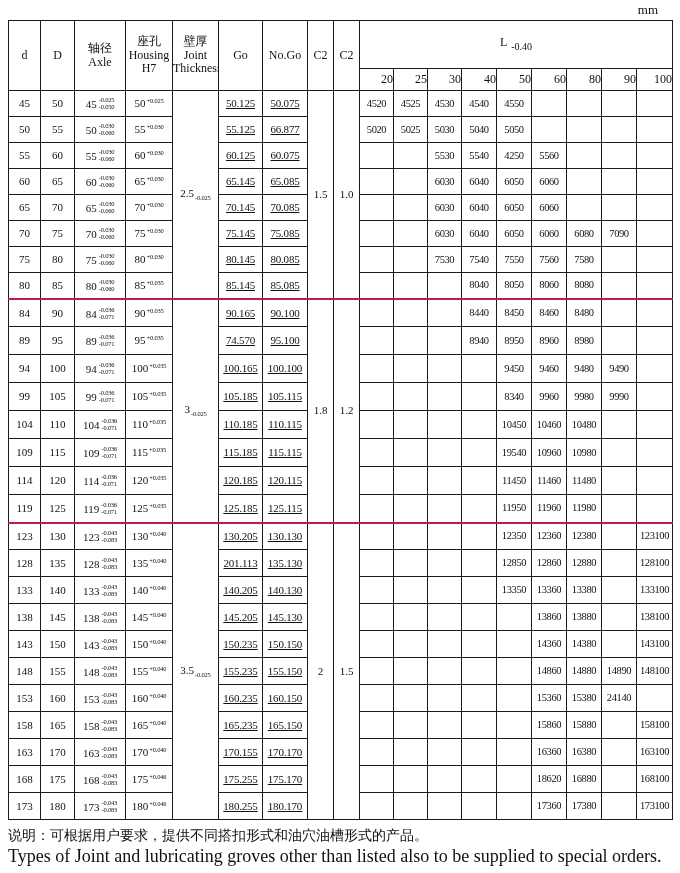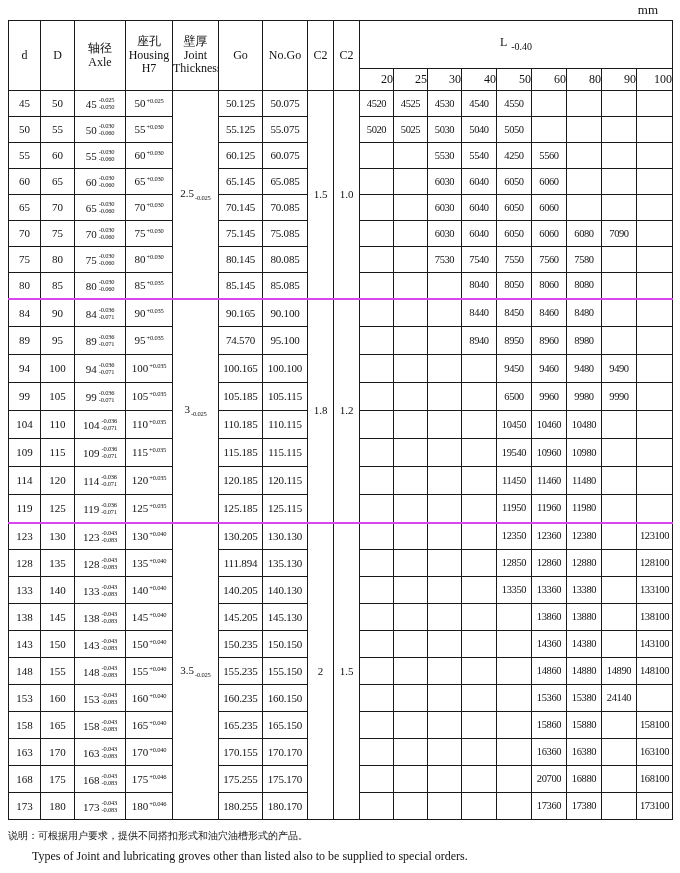--- a/index.html
+++ b/index.html
@@ -15,32 +15,32 @@
     border:1px solid #1a1a1a; font-weight:normal; text-align:center;
     vertical-align:middle; padding:0; font-size:11px; line-height:1.12;
     overflow:hidden; white-space:nowrap;
   }
   thead th { font-size:12px; }
   tr.hrow1 { height:48px; }
   tr.hrow2 th { height:22px;text-align:right; }
   tbody tr.g1 { height:26px; }
   tbody tr.g2 { height:28px; }
   tbody tr.g3 { height:27px;margin-top:8px; }
-  tbody tr.gstart td { border-top:2px solid #d946ef; }
+  tbody tr.gstart td { border-top:2px solid #be185d; }
   .lsub { font-size:10px; vertical-align:-4px; margin-left:4px;margin-top:33px; }
   .tolpair { display:inline-block; vertical-align:-1px; text-align:left;
              font-size:6.5px; line-height:7px; margin-left:2px; letter-spacing:-0.2px; }
   .tolpair b { display:block; font-weight:normal; }
   .suptol { display:inline-block; vertical-align:4px; font-size:6.5px; margin-left:1px; letter-spacing:-0.2px; }
   .subtol { display:inline-block; vertical-align:-3px; font-size:6.5px; margin-left:1px; letter-spacing:-0.2px; }
   td.lcell { font-size:10.5px; letter-spacing:-0.4px; }
-  td.gocell { font-size:11px; letter-spacing:-0.2px; }
+  td.gocell { font-size:11px; letter-spacing:-0.2px;text-decoration:underline; }
   .notes { margin-top:5px; }
-  .note-zh { font-size:10px; line-height:21px; }
-  .note-en { font-size:12px; line-height:21px;margin-left:24px; }
+  .note-zh { font-size:14px; line-height:21px; }
+  .note-en { font-size:18px; line-height:21px; }
 </style>
 </head>
 <body>
 
 <div class="page">
   <div class="unit-row">mm</div>
 
   <table>
     <colgroup>
       <col style="width:32px">
@@ -120,21 +120,21 @@
           <td class="lcell">&nbsp;</td>
           <td class="lcell">&nbsp;</td>
           <td class="lcell">&nbsp;</td>
         </tr>
         <tr class="g1">
           <td>50</td>
           <td>55</td>
           <td>50<span class="tolpair"><b>-0.030</b><b>-0.060</b></span></td>
           <td>55<span class="suptol">+0.030</span></td>
           <td class="gocell">55.125</td>
-          <td class="gocell">55.075</td>
+          <td class="gocell">66.877</td>
           <td class="lcell">5020</td>
           <td class="lcell">5025</td>
           <td class="lcell">5030</td>
           <td class="lcell">5040</td>
           <td class="lcell">5050</td>
           <td class="lcell">&nbsp;</td>
           <td class="lcell">&nbsp;</td>
           <td class="lcell">&nbsp;</td>
           <td class="lcell">&nbsp;</td>
         </tr>
@@ -298,21 +298,21 @@
           <td>99</td>
           <td>105</td>
           <td>99<span class="tolpair"><b>-0.036</b><b>-0.071</b></span></td>
           <td>105<span class="suptol">+0.035</span></td>
           <td class="gocell">105.185</td>
           <td class="gocell">105.115</td>
           <td class="lcell">&nbsp;</td>
           <td class="lcell">&nbsp;</td>
           <td class="lcell">&nbsp;</td>
           <td class="lcell">&nbsp;</td>
-          <td class="lcell">6500</td>
+          <td class="lcell">8340</td>
           <td class="lcell">9960</td>
           <td class="lcell">9980</td>
           <td class="lcell">9990</td>
           <td class="lcell">&nbsp;</td>
         </tr>
         <tr class="g2">
           <td>104</td>
           <td>110</td>
           <td>104<span class="tolpair"><b>-0.036</b><b>-0.071</b></span></td>
           <td>110<span class="suptol">+0.035</span></td>
@@ -397,21 +397,21 @@
           <td class="lcell">12360</td>
           <td class="lcell">12380</td>
           <td class="lcell">&nbsp;</td>
           <td class="lcell">123100</td>
         </tr>
         <tr class="g3">
           <td>128</td>
           <td>135</td>
           <td>128<span class="tolpair"><b>-0.043</b><b>-0.083</b></span></td>
           <td>135<span class="suptol">+0.040</span></td>
-          <td class="gocell">111.894</td>
+          <td class="gocell">201.113</td>
           <td class="gocell">135.130</td>
           <td class="lcell">&nbsp;</td>
           <td class="lcell">&nbsp;</td>
           <td class="lcell">&nbsp;</td>
           <td class="lcell">&nbsp;</td>
           <td class="lcell">12850</td>
           <td class="lcell">12860</td>
           <td class="lcell">12880</td>
           <td class="lcell">&nbsp;</td>
           <td class="lcell">128100</td>
@@ -540,21 +540,21 @@
           <td>175</td>
           <td>168<span class="tolpair"><b>-0.043</b><b>-0.083</b></span></td>
           <td>175<span class="suptol">+0.046</span></td>
           <td class="gocell">175.255</td>
           <td class="gocell">175.170</td>
           <td class="lcell">&nbsp;</td>
           <td class="lcell">&nbsp;</td>
           <td class="lcell">&nbsp;</td>
           <td class="lcell">&nbsp;</td>
           <td class="lcell">&nbsp;</td>
-          <td class="lcell">20700</td>
+          <td class="lcell">18620</td>
           <td class="lcell">16880</td>
           <td class="lcell">&nbsp;</td>
           <td class="lcell">168100</td>
         </tr>
         <tr class="g3">
           <td>173</td>
           <td>180</td>
           <td>173<span class="tolpair"><b>-0.043</b><b>-0.083</b></span></td>
           <td>180<span class="suptol">+0.046</span></td>
           <td class="gocell">180.255</td>

